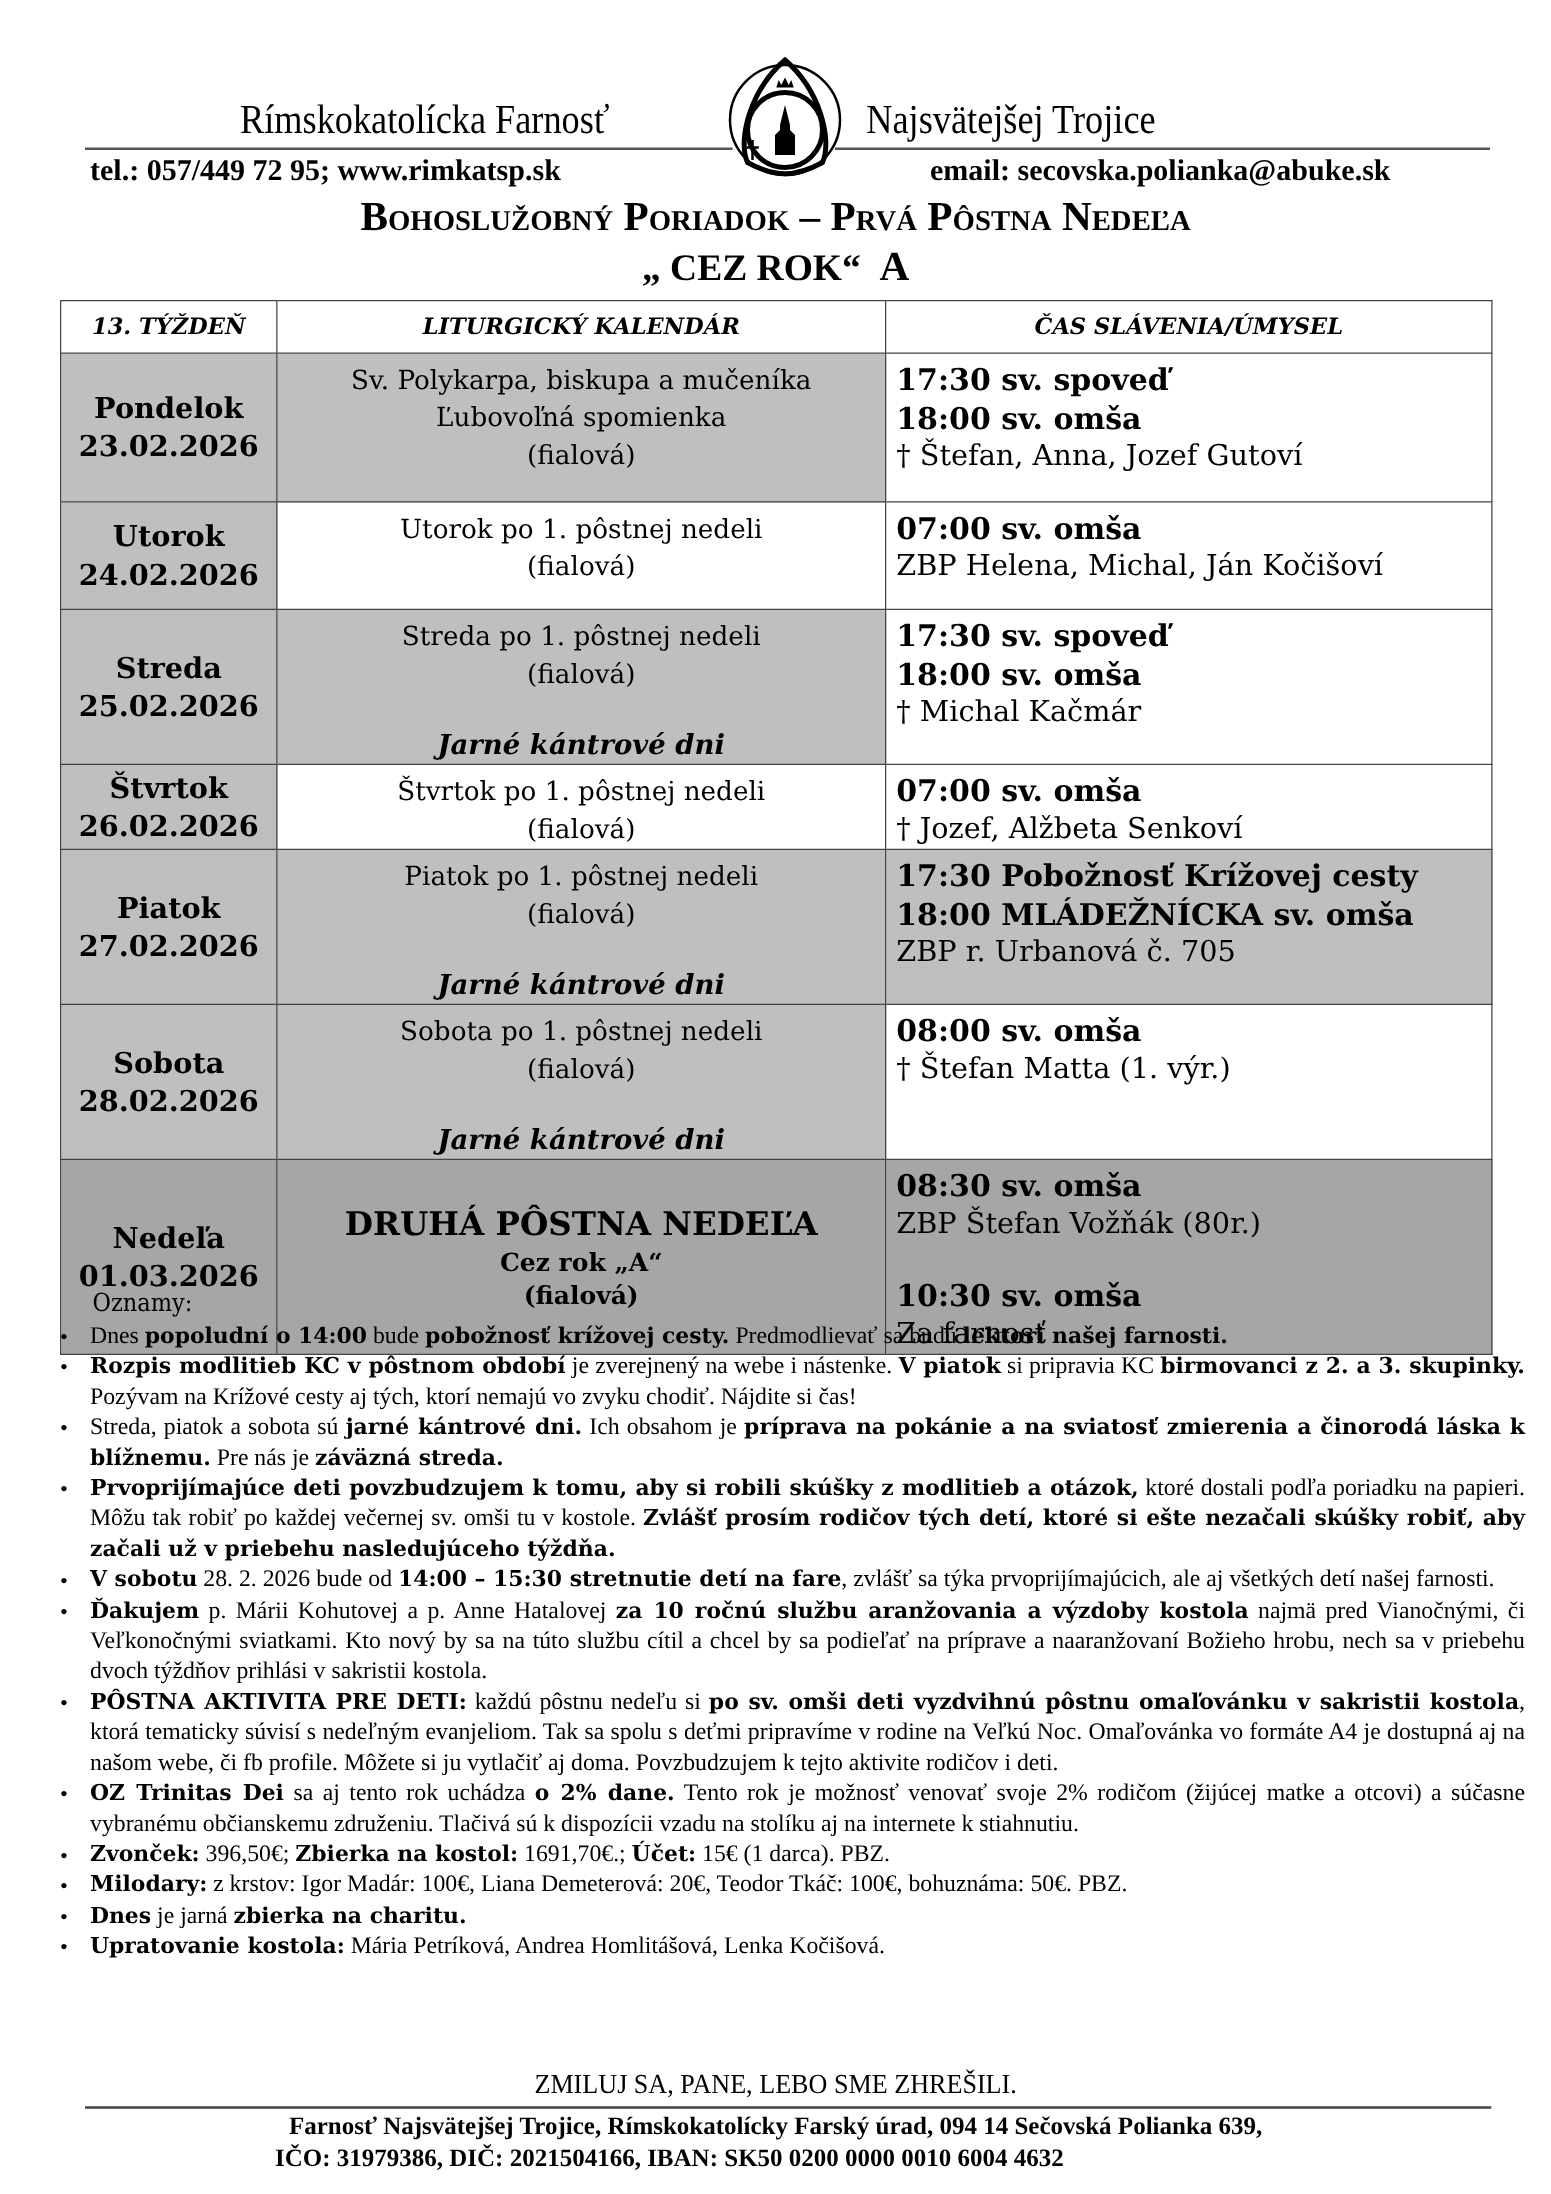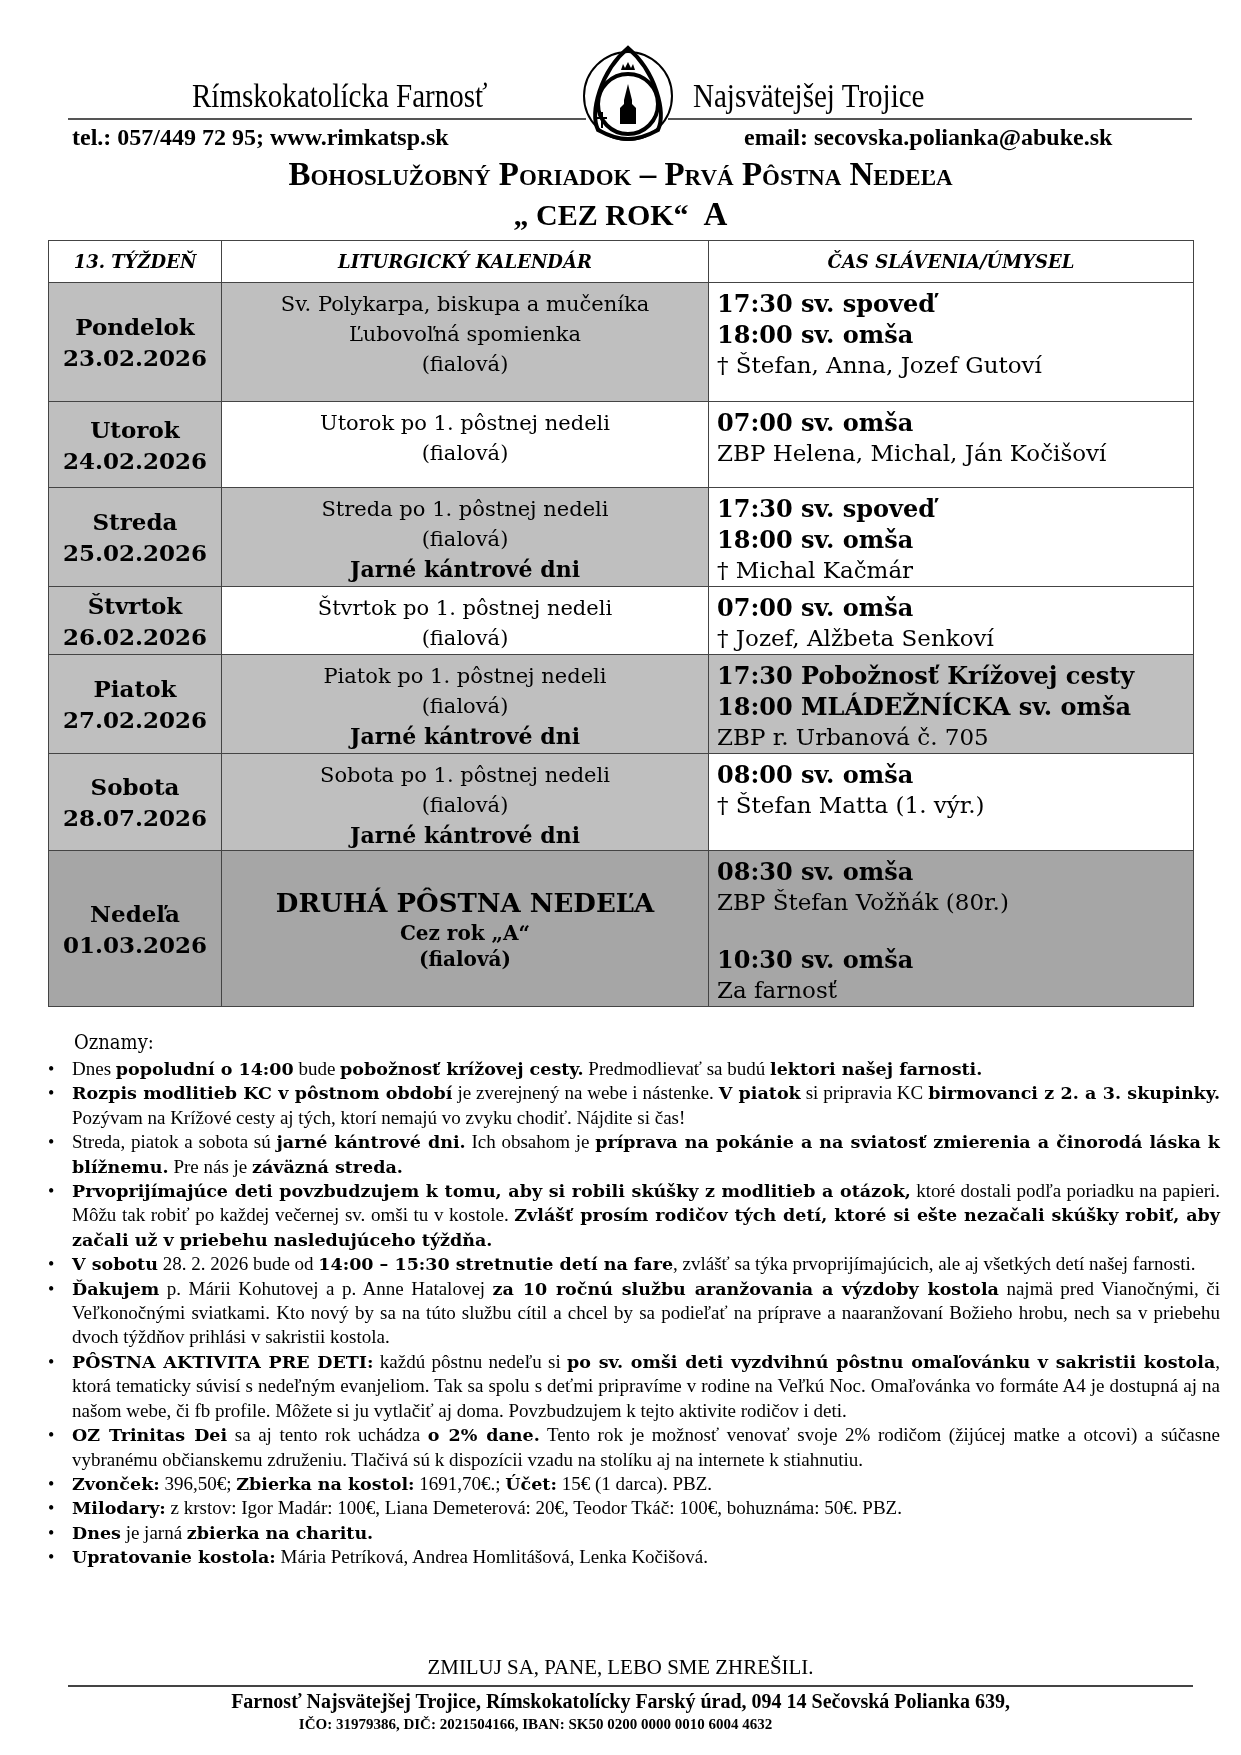--- a/index.html
+++ b/index.html
@@ -16,40 +16,40 @@
   .title2 .big { font-size:33px; }
 
   
   table.sched { position:absolute; left:48px; top:240px; width:1145px; border-collapse:collapse; table-layout:fixed; }
   table.sched td, table.sched th { border:1.5px solid #444; padding:0; }
   table.sched th { height:41px; font-family:"DejaVu Serif", serif; font-style:italic; font-weight:bold; font-size:18px; background:#fff; }
   .c1 { width:173px; } .c2 { width:487px; } .c3 { width:485px; }
   .day { background:#bfbfbf; text-align:center; vertical-align:middle; font-family:"DejaVu Serif", serif; font-weight:bold; font-size:23px; line-height:31px; }
   .lit { text-align:center; vertical-align:top; font-family:"DejaVu Serif", serif; font-size:21px; line-height:30px; padding-top:6px !important; }
   .lit.gray { background:#bfbfbf; }
-  .lit .feast { font-weight:bold; font-size:22px; }
+  .lit .feast { font-weight:bold; font-style:italic; font-size:22px;margin-top:27px; }
   .cas { vertical-align:top; font-family:"DejaVu Serif", serif; font-size:23px; line-height:31px; padding-left:8px !important; padding-top:5px !important; }
   .cas.gray { background:#bfbfbf; }
   .cas .t { font-weight:bold; font-size:24px; }
   .sun td { background:#a6a6a6 !important; }
   .sun .lit { vertical-align:middle; padding-top:0 !important; }
   .sun .lit .main { font-weight:bold; font-size:26px; line-height:34px; }
   .sun .lit .sub { font-weight:bold; font-size:20px; line-height:26px; }
 
   
   .oznamy-h { position:absolute; left:74px; top:1030px; font-family:"DejaVu Serif", serif; font-size:20px; transform:scaleX(0.9); transform-origin:left; }
   ul.ann { position:absolute; left:44px; top:1057px; width:1148px; margin:0; padding:0 0 0 28px; list-style:none; font-family:"Liberation Serif", serif; font-size:19px; line-height:24.4px; }
   ul.ann li { position:relative; margin:0; text-align:justify; }
   ul.ann li::before { content:"•"; position:absolute; left:-24px; top:0; font-size:18px; }
   ul.ann b { font-family:"DejaVu Serif", serif; font-size:17.5px; }
 
   .closing { position:absolute; left:0; width:1241px; top:1654px; text-align:center; font-family:"Liberation Serif", serif; font-size:22px; transform:scaleX(0.95); }
   .foot-rule { position:absolute; left:68px; top:1685px; width:1125px; height:2px; background:#444; }
   .foot1 { position:absolute; left:0; width:1241px; top:1690px; text-align:center; font-family:"Liberation Serif", serif; font-weight:bold; font-size:20px; }
-  .foot2 { position:absolute; left:0; width:1071px; top:1716px; text-align:center; font-family:"Liberation Serif", serif; font-weight:bold; font-size:15px; }
+  .foot2 { position:absolute; left:0; width:1071px; top:1716px; text-align:center; font-family:"Liberation Serif", serif; font-weight:bold; font-size:20px; }
 </style>
 </head>
 <body>
 
 <div class="hdr-left">Rímskokatolícka Farnosť</div>
 <div class="hdr-right">Najsvätejšej Trojice</div>
 <div class="hdr-rule-l"></div>
 <div class="hdr-rule-r"></div>
 <svg class="logo" viewBox="0 0 96 102">
   <circle cx="48" cy="54" r="44" fill="#fff" stroke="#000" stroke-width="2"></circle>
@@ -152,21 +152,21 @@
         </td>
         <td class="cas gray">
           <div class="t">17:30 Pobožnosť Krížovej cesty</div>
           <div class="t">18:00 MLÁDEŽNÍCKA sv. omša</div>
           <div>ZBP r. Urbanová č. 705</div>
         </td>
       </tr>
       <tr style="height: 97px;">
         <td class="day">
           <div>Sobota</div>
-          <div>28.07.2026</div>
+          <div>28.02.2026</div>
         </td>
         <td class="lit gray">
           <div>Sobota po 1. pôstnej nedeli</div>
           <div>(fialová)</div>
           <div class="feast">Jarné kántrové dni</div>
         </td>
         <td class="cas">
           <div class="t">08:00 sv. omša</div>
           <div>† Štefan Matta (1. výr.)</div>
         </td>

